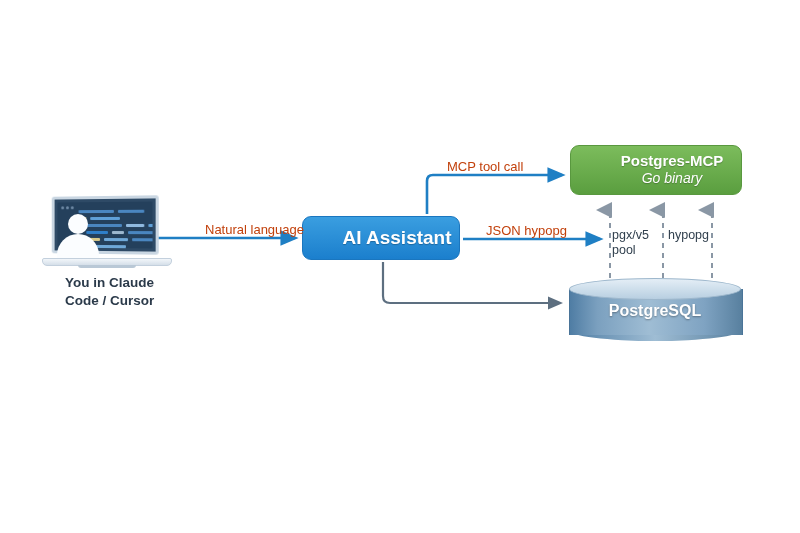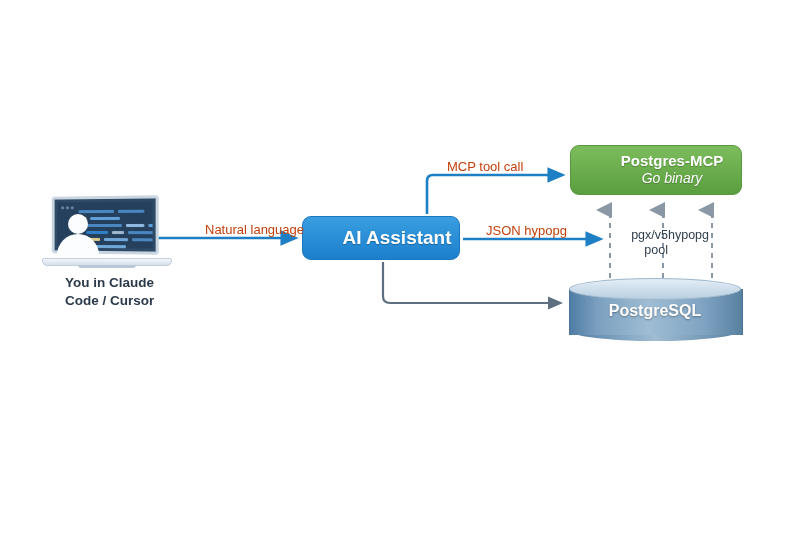--- a/index.html
+++ b/index.html
@@ -79,21 +79,21 @@
     border:1px solid #9db7cc;box-sizing:border-box;
   }
   .cyl-label{
     position:absolute;left:0;top:24px;width:172px;text-align:center;
     color:#ffffff;font-size:16px;font-weight:bold;
     text-shadow:0 1px 2px rgba(0,0,0,.35);
   }
 
   
   .edge-label{position:absolute;font-size:13px;color:#c2410c;white-space:nowrap;}
-  .small-label{position:absolute;font-size:12.5px;color:#31404e;text-align:right;line-height:1.2;white-space:pre-line;}
+  .small-label{position:absolute;font-size:12.5px;color:#31404e;text-align:left;line-height:1.2;white-space:pre-line;}
 
   svg.wires{position:absolute;left:0;top:0;width:800px;height:533px;pointer-events:none;}
 </style>
 </head>
 <body>
 
 <div id="stage">
 
   <svg class="wires" viewBox="0 0 800 533">
     <defs>

